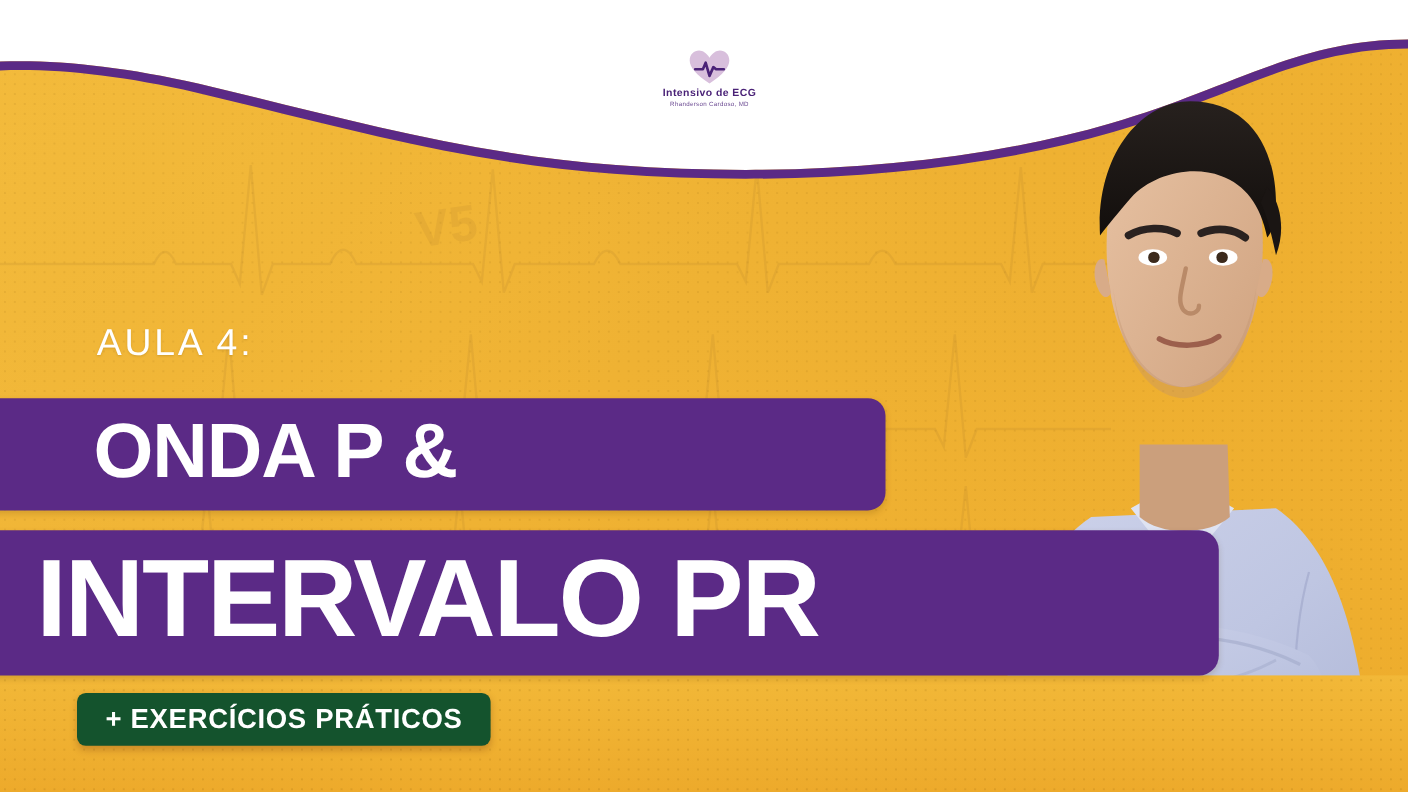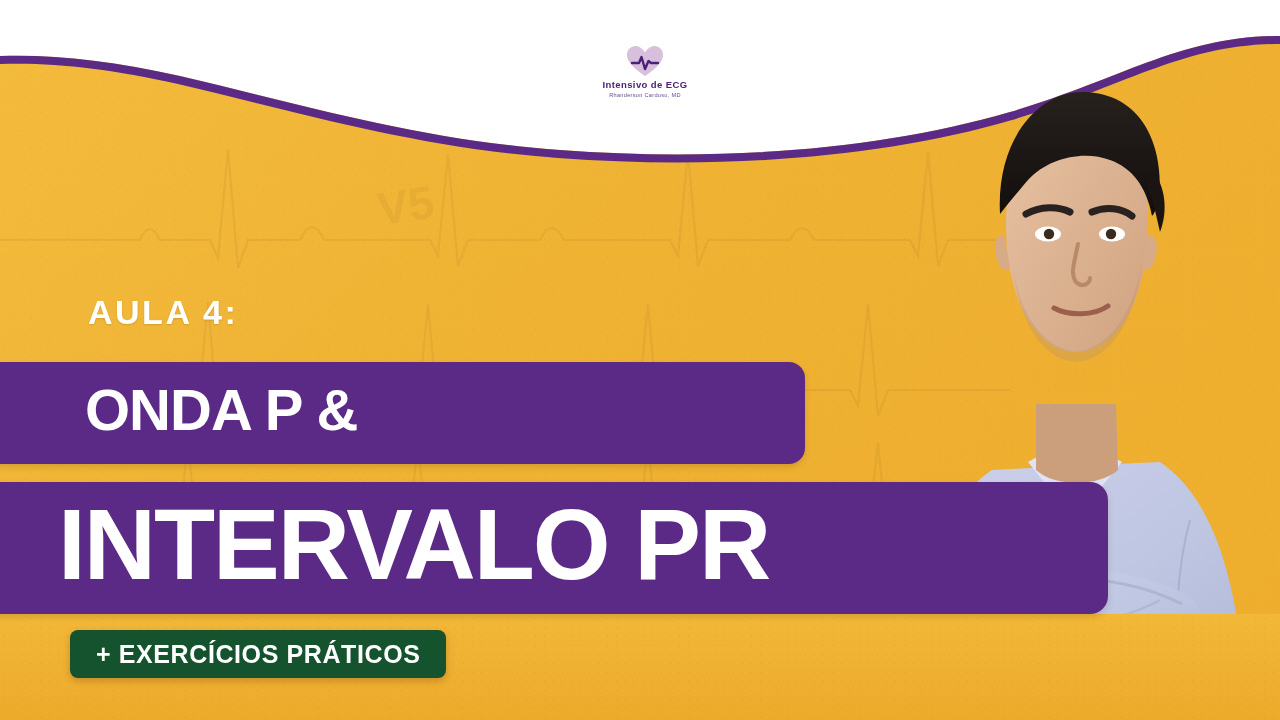--- a/index.html
+++ b/index.html
@@ -73,21 +73,21 @@
     color: #6b4a92;
     margin-top: 2px;
   }
 
   
   .aula-label {
     position: absolute;
     left: 88px;
     top: 293px;
     font-size: 34px;
-    font-weight: bold;
+    font-weight: normal;
     letter-spacing: 2.5px;
     color: #ffffff;
     text-shadow: 0 1px 2px rgba(80,50,0,0.18);
   }
 
   .title-bar {
     position: absolute;
     background: #5b2a86;
     display: flex;
     align-items: center;
@@ -109,27 +109,27 @@
     border-top-right-radius: 18px;
     border-bottom-right-radius: 18px;
   }
   .title-text {
     color: #ffffff;
     font-weight: bold;
     white-space: nowrap;
   }
   .title-bar.one .title-text {
     margin-left: 125px;
-    font-size: 58px;
+    font-size: 70px;
     letter-spacing: -1px;
     line-height: 1;
     transform: translateY(-3px);
   }
   .title-bar.two .title-text {
-    margin-left: 98px;
+    margin-left: 73px;
     font-size: 100px;
     letter-spacing: -2px;
     line-height: 1;
     transform: translateY(-4px);
   }
 
   .badge {
     position: absolute;
     left: 70px;
     top: 630px;

